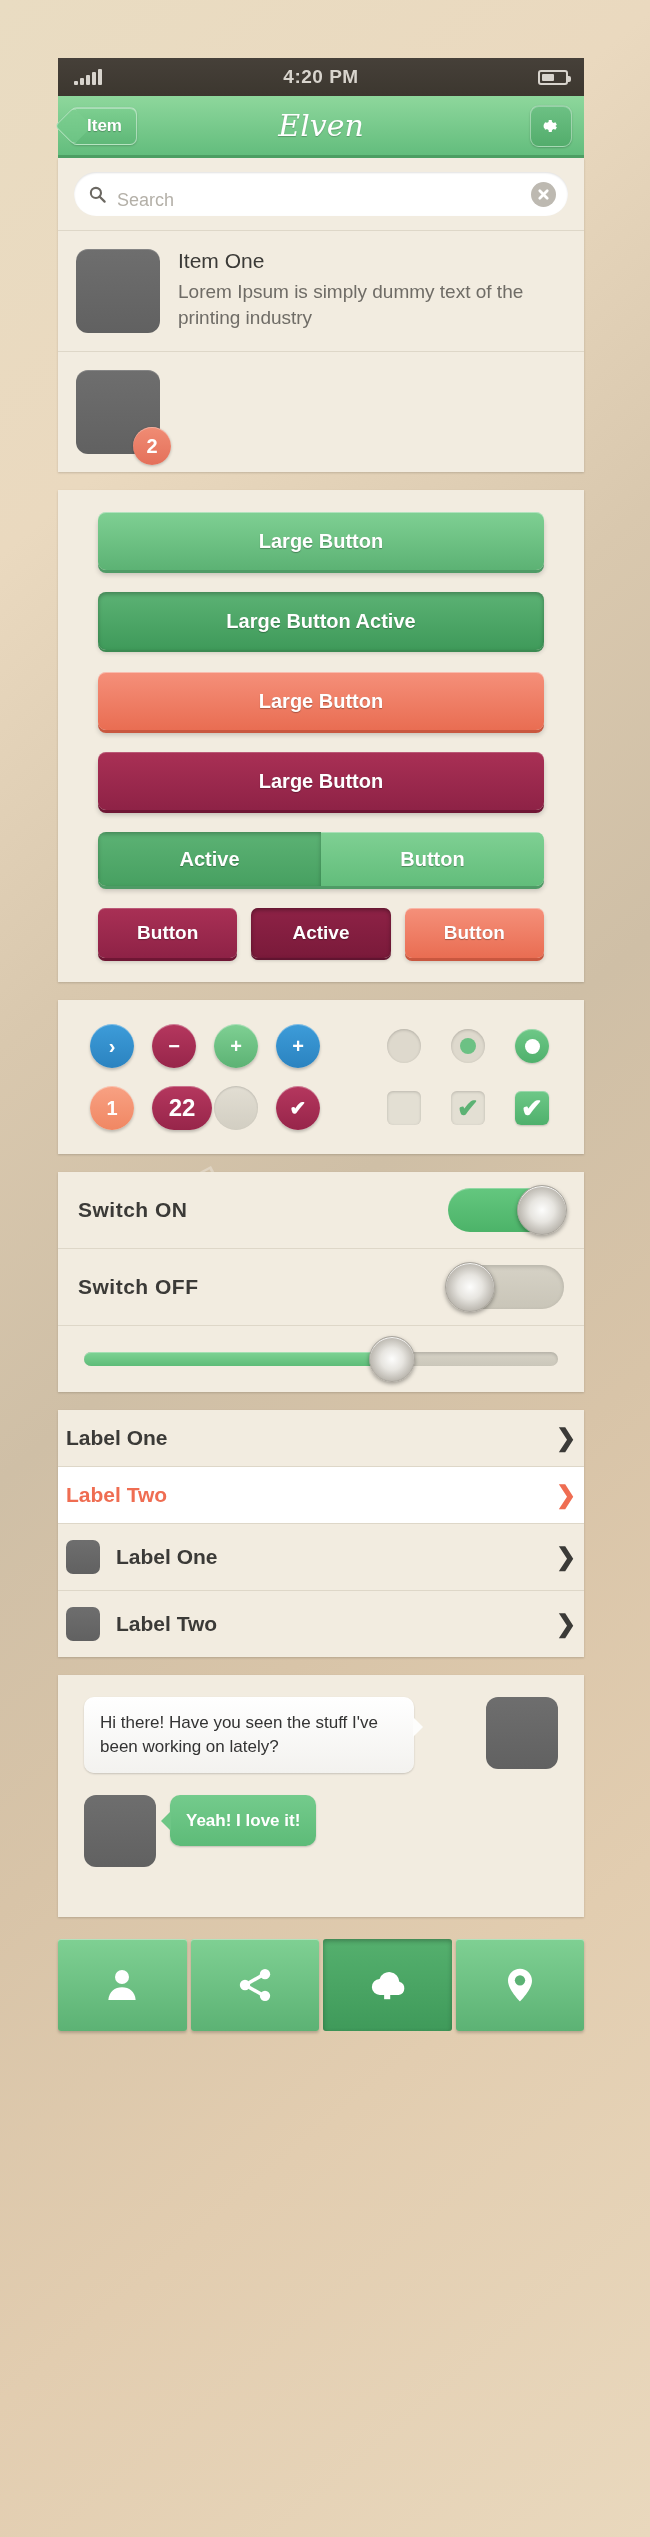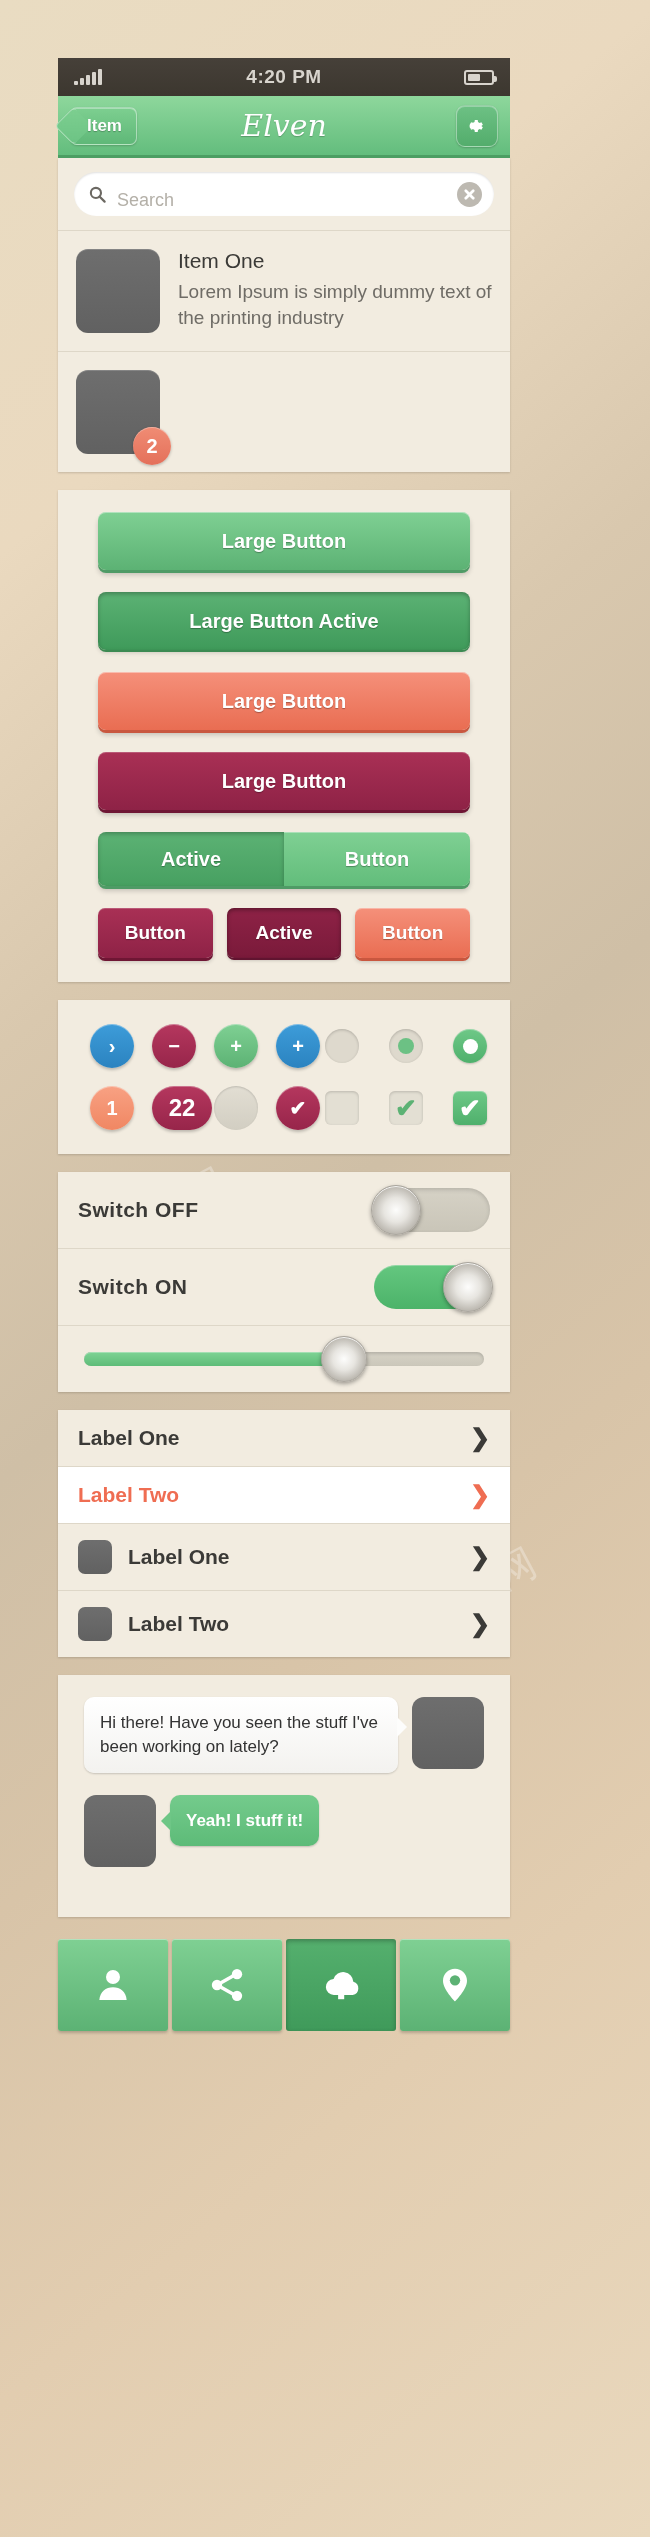--- a/index.html
+++ b/index.html
@@ -6,21 +6,21 @@
   html, body { width: 650px; height: 2537px; }
   body {
     font-family: "Liberation Sans", sans-serif;
     background: linear-gradient(140deg, #e9dcc2 0%, #ead9bf 18%, #d9c8ae 34%, #cfbfa6 48%, #d8c4a8 62%, #e2cdb0 78%, #e9d8bd 100%);
     position: relative;
     overflow: hidden;
   }
   #app {
     position: absolute;
     left: 58px; top: 58px;
-    width: 452px;
+    width: 526px;
   }
 
   
   .statusbar {
     height: 38px;
     background: linear-gradient(#464039, #3c372f);
     display: flex; align-items: center;
     padding: 0 16px;
     color: #d8d4cd;
     font-size: 19px; font-weight: bold;
@@ -186,21 +186,21 @@
             box-shadow: inset 0 2px 3px rgba(0,0,0,.15); position: relative; }
   .sfill  { height: 100%; border-radius: 7px; background: linear-gradient(#7ed394,#5ebc78);
             box-shadow: inset 0 1px 0 rgba(255,255,255,.3); }
   .sknob  { position:absolute; top: 50%; width: 46px; height: 46px; border-radius: 50%;
             transform: translate(-50%, -50%);
             background: radial-gradient(circle at 50% 50%, #fdfdfc 0%, #e7e5e0 36%, #b9b5ad 72%, #d6d3cc 100%);
             box-shadow: 0 2px 4px rgba(0,0,0,.35), inset 0 1px 0 rgba(255,255,255,.85);
             border: 1px solid #a9a59d; }
 
   
-  .lrow { display:flex; align-items:center; padding: 16px 20px; border-bottom:1px solid #ded7c8;
+  .lrow { display:flex; align-items:center; padding: 16px 8px; border-bottom:1px solid #ded7c8;
           background:#f2ece0; gap: 16px; }
   .lrow:last-child { border-bottom: none; }
   .lrow.sel { background: #ffffff; }
   .lrow .lname { font-size: 21px; font-weight: bold; color:#3b3a37; }
   .lrow.sel .lname { color:#ef6d52; }
   .chev { margin-left:auto; font-size: 24px; color:#3b3a37; font-weight: bold; line-height: 1; }
   .lrow.sel .chev { color:#ef6d52; }
   .lthumb { width:34px; height:34px; border-radius:7px; background:linear-gradient(#6e6e6e,#616161); }
 
   
@@ -334,28 +334,28 @@
       <span class="chk"></span>
       <span class="chk" style="color:#5cb274;font-size:26px;font-weight:bold">✔</span>
       <span class="chk on" style="color:#fff;font-size:26px;font-weight:bold">✔</span>
     </div>
   </div>
 
   <div class="gap"></div>
 
   <div class="panel">
     <div class="swrow">
+      <span class="swlabel">Switch ON</span>
+      <span class="track on">
+          <span class="knob"></span>
+        </span>
+    </div>
+    <div class="swrow">
       <span class="swlabel">Switch OFF</span>
       <span class="track off">
-          <span class="knob"></span>
-        </span>
-    </div>
-    <div class="swrow">
-      <span class="swlabel">Switch ON</span>
-      <span class="track on">
           <span class="knob"></span>
         </span>
     </div>
     <div class="sliderrow">
       <div class="strack">
         <div class="sfill" id="sfill" style="width: 65%;"></div>
         <div class="sknob" id="sknob" style="left: 65%;"></div>
       </div>
     </div>
   </div>
@@ -385,21 +385,21 @@
 
   <div class="gap"></div>
 
   <div class="panel chat">
     <div class="crow right">
       <div class="bub in">Hi there! Have you seen the stuff I've been working on lately?</div>
       <div class="cav"></div>
     </div>
     <div class="crow">
       <div class="cav"></div>
-      <div class="bub out">Yeah! I stuff it!</div>
+      <div class="bub out">Yeah! I love it!</div>
     </div>
   </div>
 
   <div class="tabbar">
     <div class="tab">
       <svg width="40" height="40" viewBox="0 0 24 24">
         <circle cx="12" cy="7.2" r="4.2" fill="#fff"></circle>
         <path d="M3.8 21c.4-5 3.9-7.6 8.2-7.6s7.8 2.6 8.2 7.6z" fill="#fff"></path>
       </svg>
     </div>

